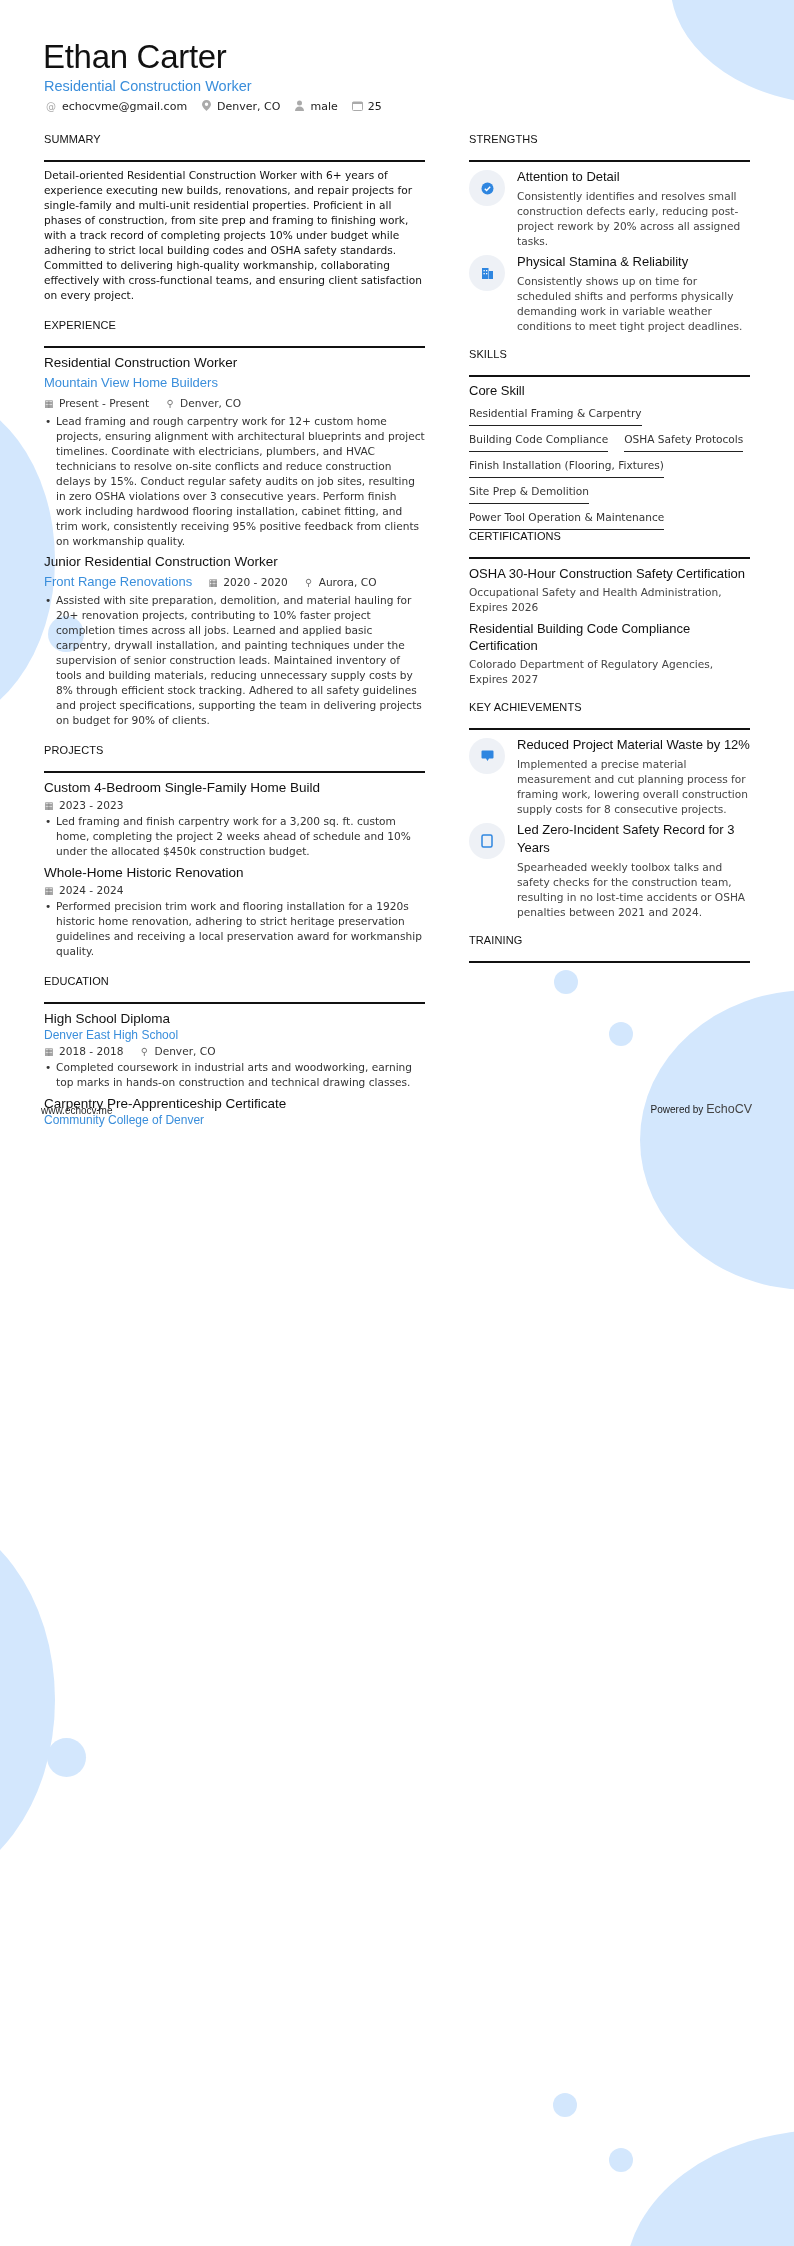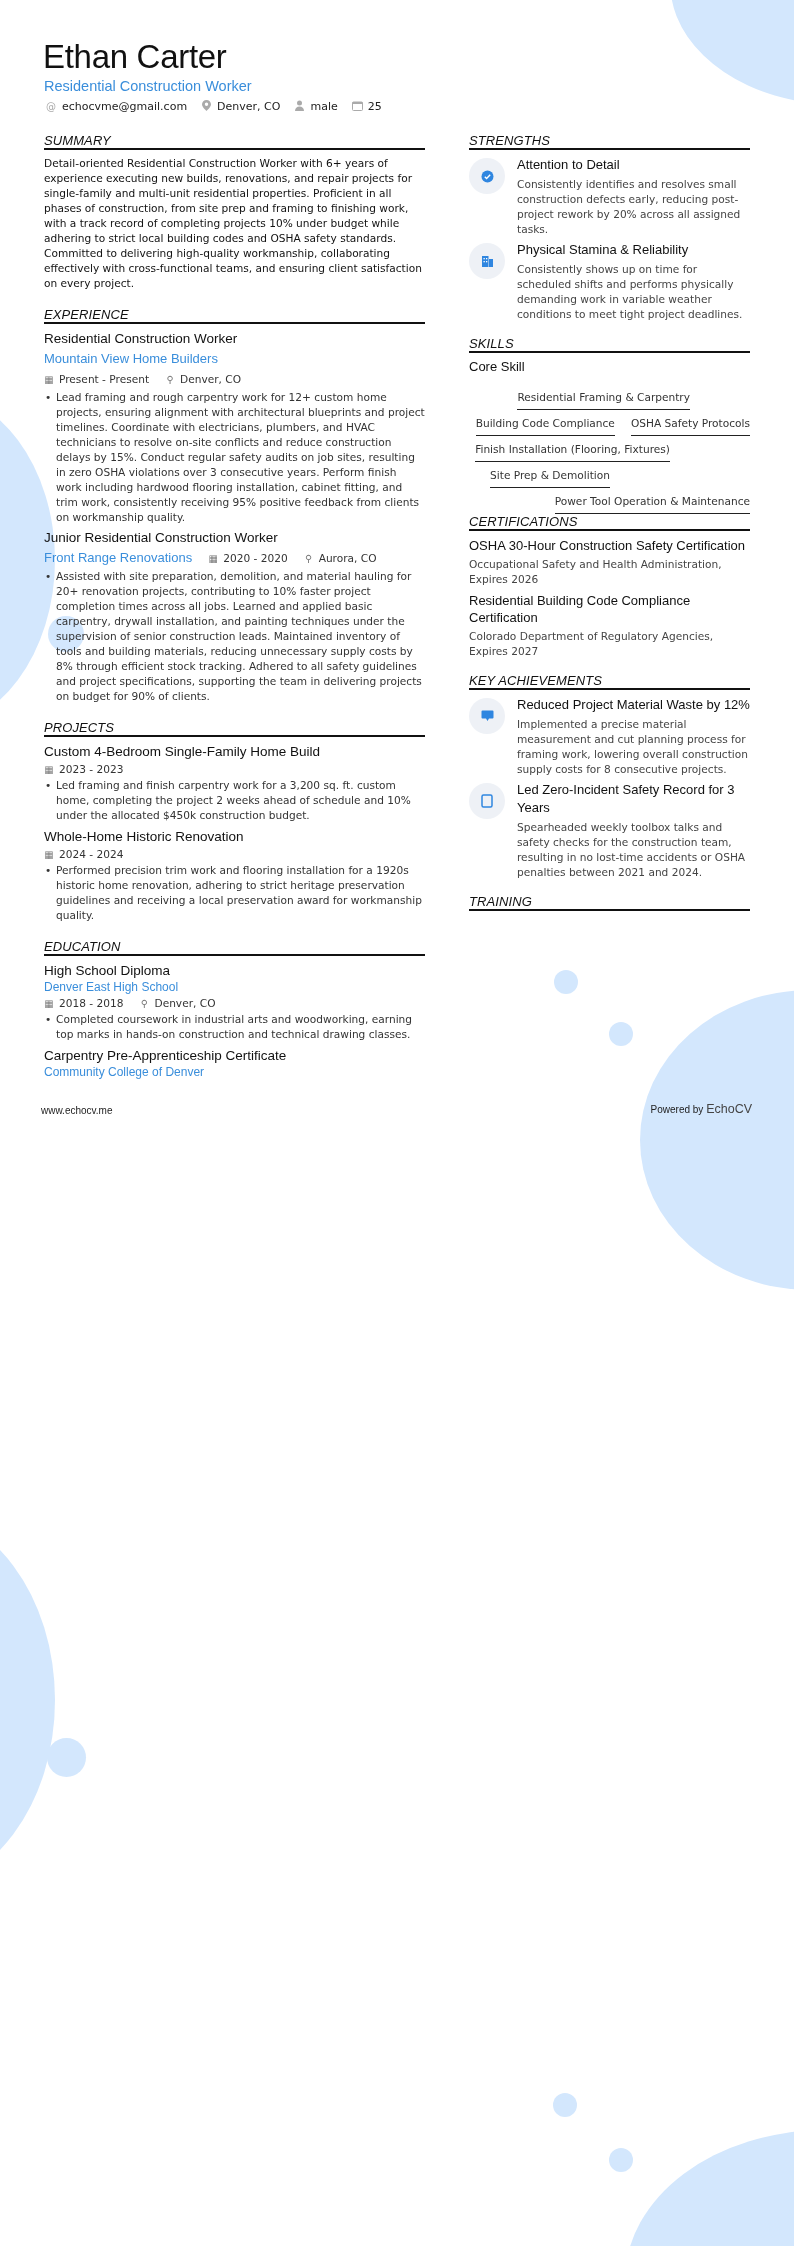--- a/index.html
+++ b/index.html
@@ -12,39 +12,39 @@
 
   .name { position: absolute; left: 43px; top: 38px; font-family: "Liberation Sans", sans-serif; font-size: 33px; color: #111; font-weight: 400; letter-spacing: -0.3px; }
   .role { position: absolute; left: 44px; top: 78px; font-family: "Liberation Sans", sans-serif; font-size: 14.5px; color: #3a8edb; }
   .contacts { position: absolute; left: 46px; top: 100px; display: flex; gap: 14px; font-size: 11px; color: #222; align-items: center; }
   .contacts .ci { display: flex; align-items: center; gap: 6px; }
   .ico { display: inline-block; color: #aaa; font-size: 10px; width: 10px; text-align: center; }
 
   .col-left { position: absolute; left: 44px; width: 381px; }
   .col-right { position: absolute; left: 469px; width: 281px; }
 
-  .sec-title { font-family: "Liberation Sans", sans-serif; font-size: 13px; color: #111; padding-bottom: 0; border-bottom: 2.5px solid #111; letter-spacing: 0.1px; margin-bottom: 6px; font-style: italic; }
+  .sec-title { font-family: "Liberation Sans", sans-serif; font-size: 11px; color: #111; padding-bottom: 15px; border-bottom: 2.5px solid #111; letter-spacing: 0.1px; margin-bottom: 6px; }
   .body-text { font-size: 10.6px; line-height: 15px; color: #222; }
   .item-title { font-family: "Liberation Sans", sans-serif; font-size: 13.5px; color: #111; line-height: 18px; }
   .item-sub { font-family: "Liberation Sans", sans-serif; font-size: 13px; color: #3a8edb; line-height: 18px; }
   .meta { font-size: 10.6px; color: #333; display: flex; gap: 16px; align-items: center; line-height: 17px; }
   .meta .mi { display: flex; gap: 5px; align-items: center; }
   .meta .ico { color: #777; font-size: 10px; }
   .bullets { list-style: none; }
   .bullets li { position: relative; padding-left: 12px; font-size: 10.6px; line-height: 15px; color: #333; }
   .bullets li::before { content: "•"; position: absolute; left: 1px; top: 0; color: #333; }
 
   .strength { display: flex; gap: 12px; margin-bottom: 4px; }
   .s-icon { flex: 0 0 36px; height: 36px; border-radius: 50%; background: #eef1f6; display: flex; align-items: center; justify-content: center; margin-top: 2px; }
   .s-body { flex: 1; }
   .s-title { font-family: "Liberation Sans", sans-serif; font-size: 13px; color: #111; line-height: 18px; margin-bottom: 3px; }
   .s-desc { font-size: 10.6px; line-height: 15px; color: #444; }
 
-  .skill-head { font-family: "Liberation Sans", sans-serif; font-size: 13px; color: #111; margin-bottom: 16px; }
-  .skill-wrap { display: flex; flex-wrap: wrap; column-gap: 16px; row-gap: 6px; justify-content: flex-end; }
+  .skill-head { font-family: "Liberation Sans", sans-serif; font-size: 13px; color: #111; margin-bottom: 8px; }
+  .skill-wrap { display: flex; flex-wrap: wrap; column-gap: 16px; row-gap: 6px; }
   .skill { font-size: 10.6px; color: #333; border-bottom: 1px solid #222; padding-bottom: 5px; line-height: 14px; }
 
   .cert-title { font-family: "Liberation Sans", sans-serif; font-size: 13px; color: #111; line-height: 17px; }
   .cert-desc { font-size: 10.6px; color: #444; line-height: 15px; margin-top: 3px; margin-bottom: 5px; }
 
   .footer-left { position: absolute; left: 41px; font-family: "Liberation Sans", sans-serif; font-size: 10px; color: #222; }
   .footer-right { position: absolute; right: 42px; font-family: Liberation Sans, sans-serif; font-size: 10px; color: #222; }
   .footer-right .brand { font-size: 12.5px; color: #444; }
 </style>
 </head>

